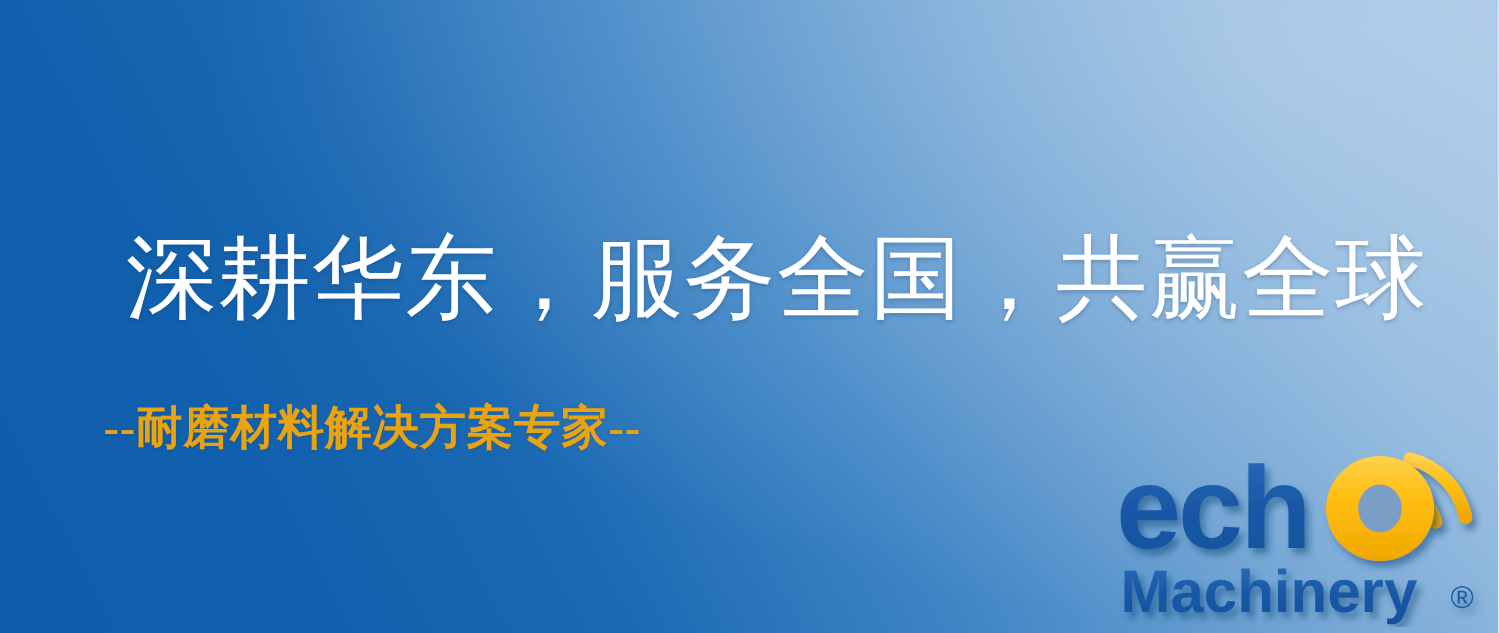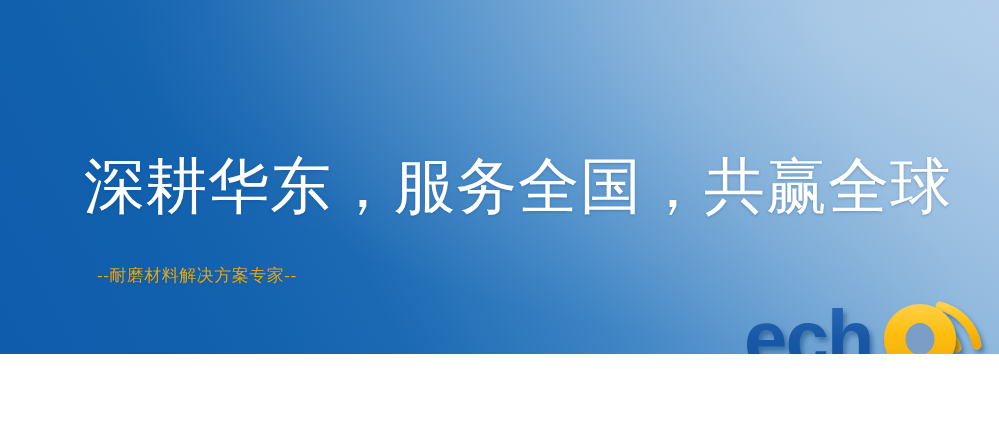--- a/index.html
+++ b/index.html
@@ -3,21 +3,21 @@
 <meta charset="utf-8">
 <style>
   html, body {
     margin: 0;
     padding: 0;
     background: #ffffff;
   }
   #banner {
     position: relative;
     width: 999px;
-    height: 354px;
+    height: 422px;
     overflow: hidden;
     font-family: "Liberation Sans", sans-serif;
     
     background:
       linear-gradient(62deg,
         #0f5cac 0%,
         #1160ad 18%,
         #1b69b3 34%,
         #3d84c4 52%,
         #6fa3d3 70%,
@@ -47,30 +47,30 @@
     letter-spacing: 1px;
     color: #ffffff;
     font-weight: 400;
     white-space: nowrap;
     text-shadow: 0 1px 3px rgba(16,60,110,0.30);
   }
 
   
   .subtitle {
     position: absolute;
-    left: 97px;
+    left: 69px;
     top: 266px;
     margin: 0;
     z-index: 3;
     font-family: "Liberation Serif", "DejaVu Serif", serif;
-    font-size: 17px;
+    font-size: 31px;
     line-height: 1.2;
     letter-spacing: 0.5px;
     color: #e9a311;
-    font-weight: 400;
+    font-weight: 700;
     white-space: nowrap;
     text-shadow: 0 1px 2px rgba(20,62,112,0.25);
   }
 
   
   #logo {
     position: absolute;
     left: 744px;
     top: 288px;
     width: 248px;

